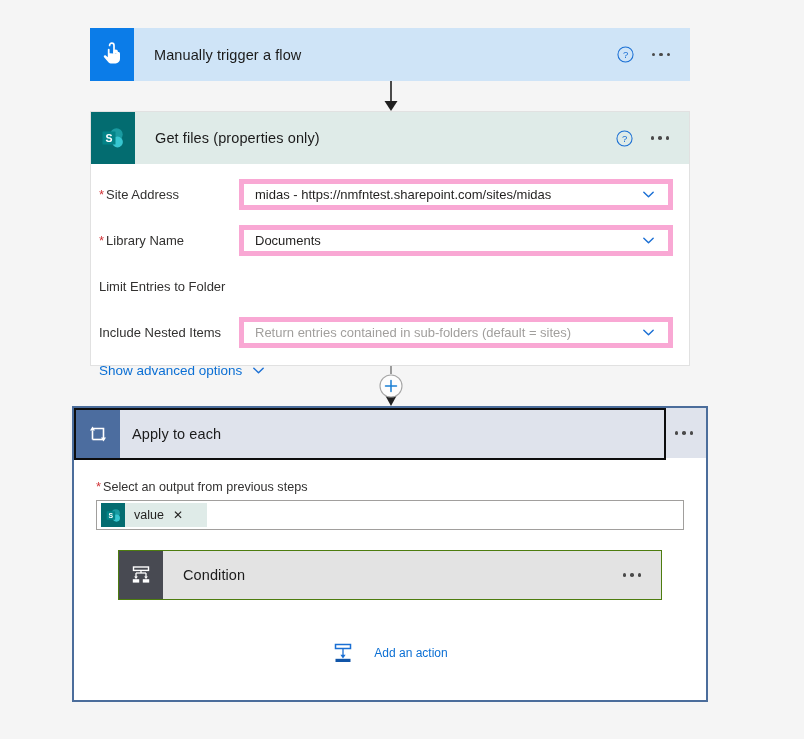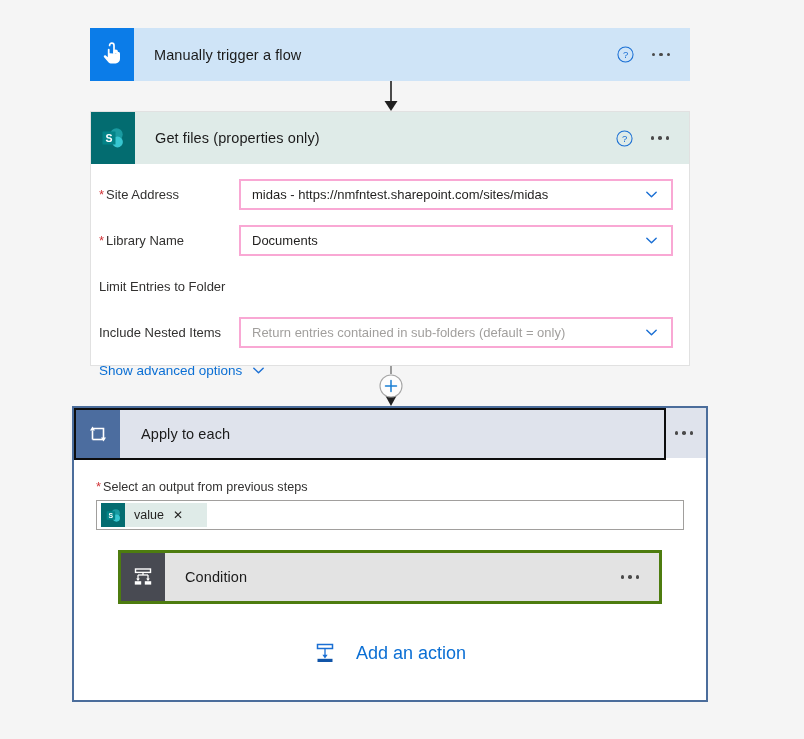--- a/index.html
+++ b/index.html
@@ -86,21 +86,21 @@
     padding-left: 0px;
     text-align: left;
     display: flex;
     align-items: baseline;
   }
   .req-star { color: #d13438; font-size: 13px; margin-right: 2px; line-height: 1;}
   .field-control {
     flex: 1;
     margin-right: 16px;
     height: 31px;
-    border: 2px solid #f9a8d4;
+    border: 5px solid #f9a8d4;
     background: #fff;
     display: flex;
     align-items: center;
     padding: 0 8px 0 11px;
     font-size: 13px;
     color: #201f1e;
   }
   .field-value { flex: 1; white-space: nowrap; overflow: hidden; }
   .field-value.placeholder { color: #a19f9d; }
 
@@ -145,21 +145,21 @@
     position: absolute;
     left: 0px; top: 0px;
     width: 592px; height: 52px;
     border: 2.5px solid #0d0d0d;
     display: flex;
     align-items: stretch;
     background: #dfe3ec;
     z-index: 3;
   }
   #apply-focus .icon-tile { background: #4c6d9f; width: 44px; min-width:44px;}
-  #apply-focus .card-title { font-size: 14.5px; padding-left: 21px;}
+  #apply-focus .card-title { font-size: 14.5px; padding-left: 12px;}
   #apply-menu {
     position: absolute;
     right: 0; top: 0;
     height: 50px;
     width: 44px;
     display: flex; align-items: center; justify-content: center;
     z-index: 2;
   }
 
   .apply-body { padding: 22px 22px 0 22px; }
@@ -189,37 +189,37 @@
     width: 24px; height: 24px;
     background: #036c70;
     display: flex; align-items: center; justify-content: center;
   }
   .token-label { font-size: 12.5px; color: #201f1e; }
   .token-x { font-size: 12px; color: #201f1e; cursor: pointer; line-height: 1;}
 
   
   #condition-card {
     margin: 20px 22px 0 22px;
-    border: 3px solid #4d7c0f;
+    border: 1px solid #4d7c0f;
   }
   #condition-card .card-header { background: #e3e3e3; height: 48px; }
   #condition-card .icon-tile { background: #484a52; width:44px; min-width:44px;}
   #condition-card .card-title { font-size: 14.5px; }
 
   
   .add-action {
     position: absolute;
     left: 0; right: 0;
     top: 234px;
     display: flex;
     align-items: center;
     justify-content: center;
     gap: 20px;
     color: #0b6fd4;
-    font-size: 18px;
+    font-size: 12px;
     cursor: pointer;
   }
   .add-action-icon { width: 22px; height: 22px; display:block; }
 </style>
 </head>
 <body>
 
 <div class="canvas">
 
   <div class="card" id="trigger-card">
@@ -315,21 +315,21 @@
         <div class="field-label">
           <span>Limit Entries to Folder</span>
         </div>
       </div>
 
       <div class="field-row">
         <div class="field-label">
           <span>Include Nested Items</span>
         </div>
         <div class="field-control">
-          <span class="field-value placeholder">Return entries contained in sub-folders (default = only)</span>
+          <span class="field-value placeholder">Return entries contained in sub-folders (default = sites)</span>
           <span>
             <svg class="chev" viewBox="0 0 16 16">
                 <path d="M3 5.5 L8 10.5 L13 5.5" fill="none" stroke="#1a6fd4" stroke-width="1.5" stroke-linecap="round" stroke-linejoin="round"></path>
               </svg>
           </span>
         </div>
       </div>
 
       <div class="advanced-link">
         <span>Show advanced options</span>

